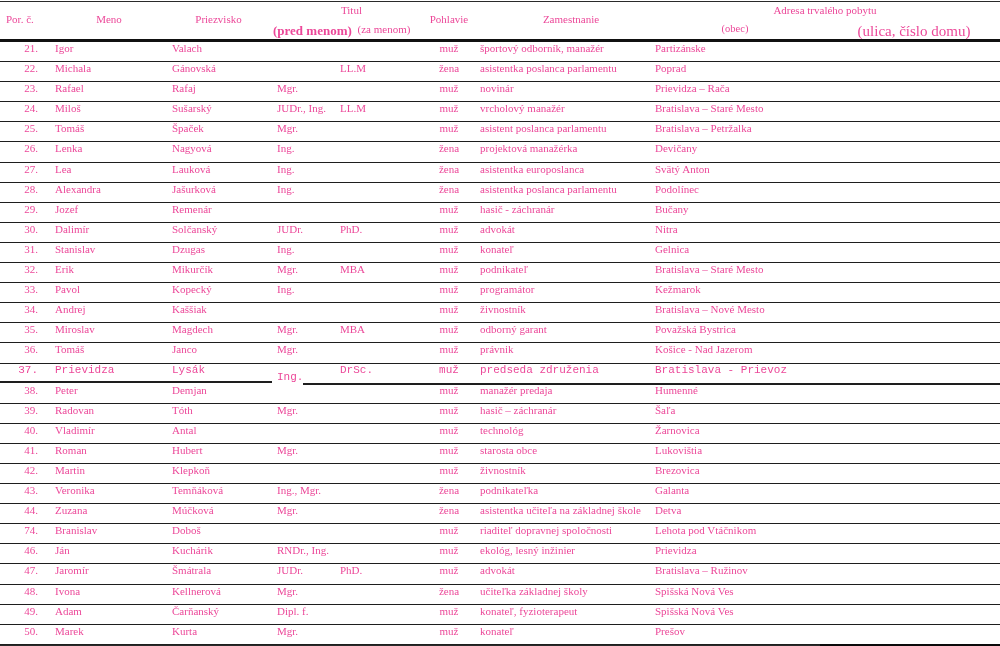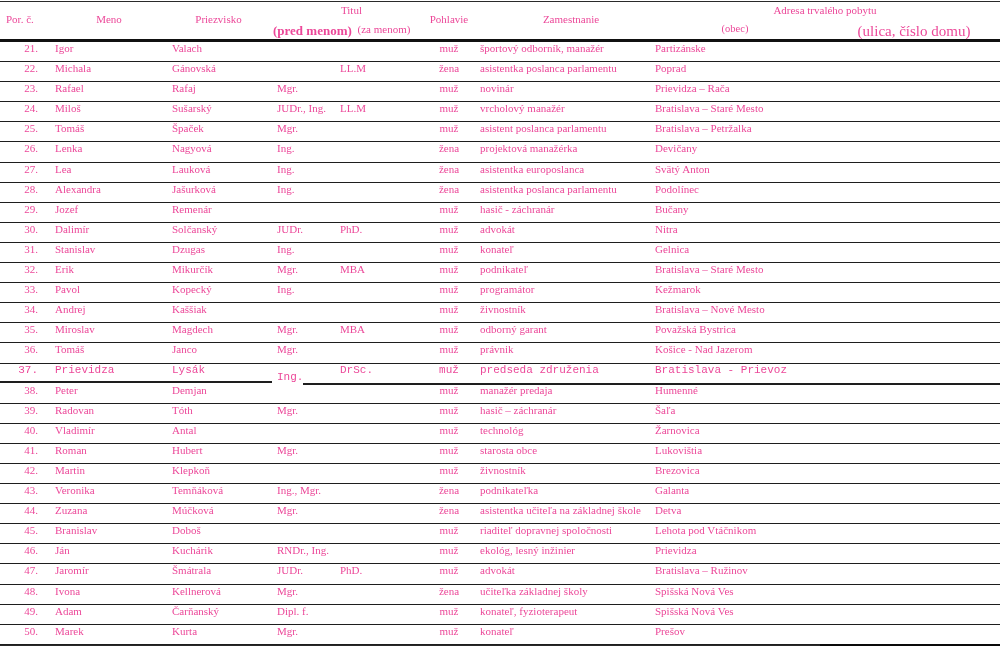--- a/index.html
+++ b/index.html
@@ -355,21 +355,21 @@
     <div class="td c-meno">Zuzana</div>
     <div class="td c-priez">Múčková</div>
     <div class="td c-pred">Mgr.</div>
     <div class="td c-za"></div>
     <div class="td c-pohl">žena</div>
     <div class="td c-zam">asistentka učiteľa na základnej škole</div>
     <div class="td c-obec">Detva</div>
     <div class="td c-ulica"></div>
   </div>
         <div class="tr">
-    <div class="td c-num">45.</div>
+    <div class="td c-num">74.</div>
     <div class="td c-meno">Branislav</div>
     <div class="td c-priez">Doboš</div>
     <div class="td c-pred"></div>
     <div class="td c-za"></div>
     <div class="td c-pohl">muž</div>
     <div class="td c-zam">riaditeľ dopravnej spoločnosti</div>
     <div class="td c-obec">Lehota pod Vtáčnikom</div>
     <div class="td c-ulica"></div>
   </div>
         <div class="tr">

